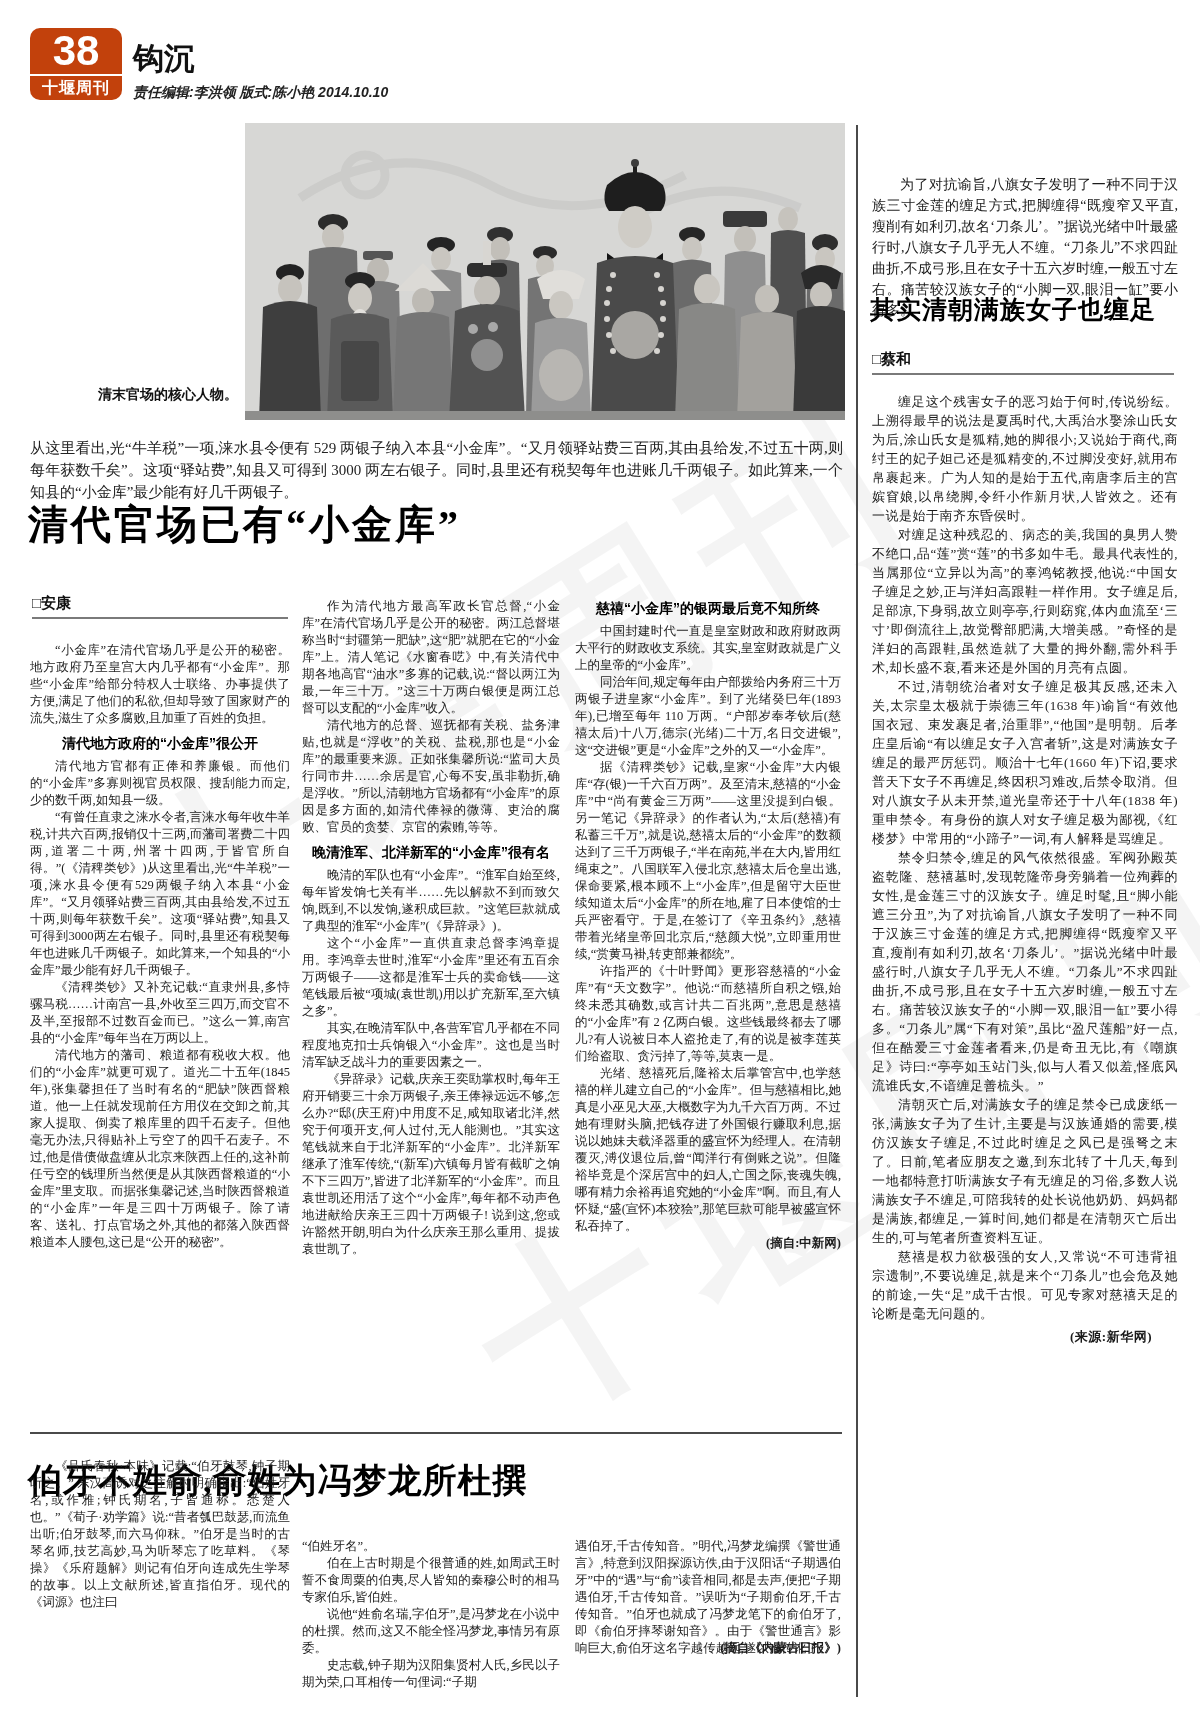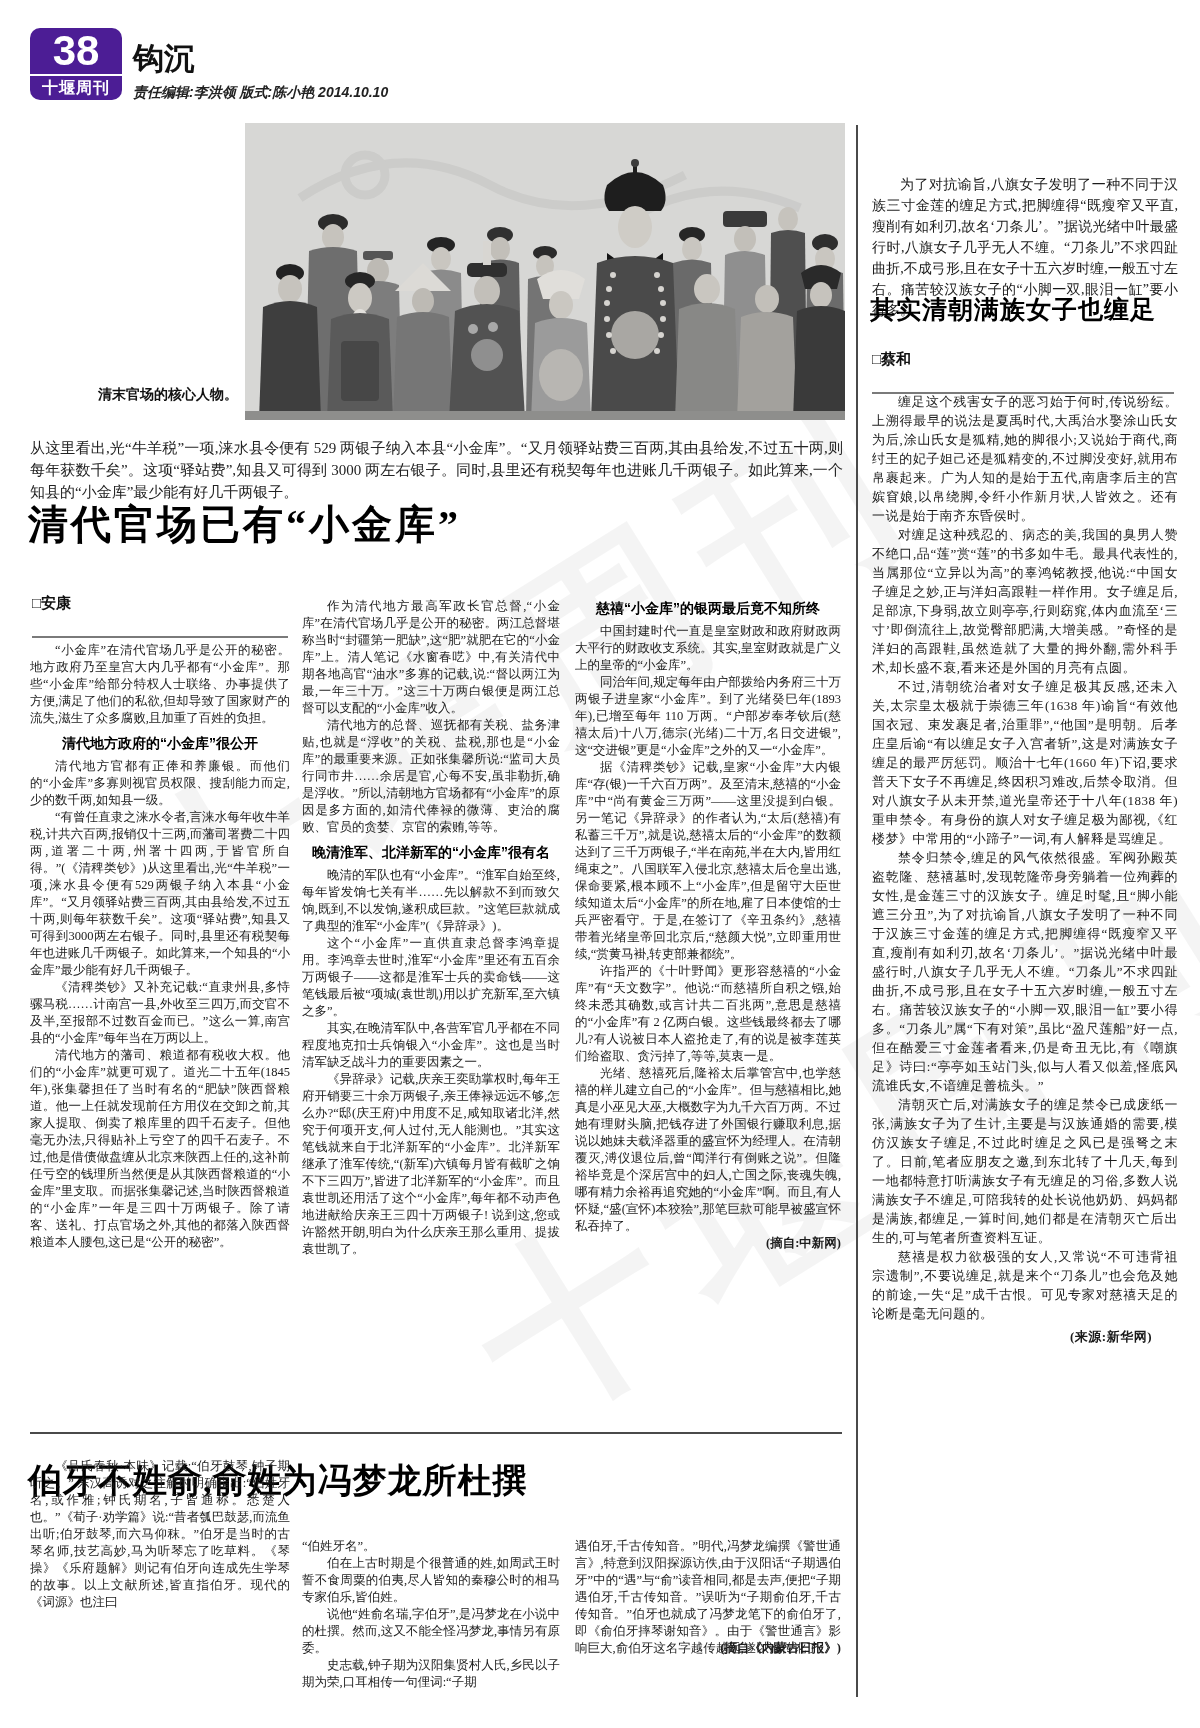--- a/index.html
+++ b/index.html
@@ -4,34 +4,34 @@
 <style>
   html,body{margin:0;padding:0;background:#888;}
   .sheet{position:relative;width:1200px;height:1728px;background:#ffffff;margin:0 auto;
          font-family:"Liberation Serif",serif;color:#1a1a1a;overflow:hidden;}
   .abs{position:absolute;}
   
   .wm{position:absolute;font-family:"Liberation Sans",sans-serif;font-weight:bold;
       color:rgba(0,0,0,0.045);font-size:190px;letter-spacing:28px;white-space:nowrap;
       transform:rotate(-32deg);pointer-events:none;}
   
-  .pagebox{left:30px;top:28px;width:92px;height:72px;background:#4c1d95;border-radius:10px;
+  .pagebox{left:30px;top:28px;width:92px;height:72px;background:#c2410c;border-radius:10px;
            overflow:hidden;text-align:center;font-family:"Liberation Sans",sans-serif;}
   .pagenum{font-size:42px;line-height:46px;font-weight:bold;color:#fff;}
   .masthead{border-top:2px solid #fff;font-size:16px;line-height:23px;font-weight:bold;color:#fff;letter-spacing:1px;}
   .secttitle{left:133px;top:38px;font-size:31px;font-weight:bold;font-family:"Liberation Sans",sans-serif;color:#111;text-align:right;}
   .editline{left:133px;top:84px;font-size:14px;font-weight:bold;font-style:italic;color:#222;
             font-family:"Liberation Sans",sans-serif;text-align:right;}
   
   .photo{left:245px;top:123px;width:600px;height:297px;background:#d7d7d5;}
   .caption{left:35px;top:386px;width:203px;text-align:right;font-weight:bold;font-size:14px;color:#111;}
   
   .lead{left:30px;top:437px;width:813px;font-size:15px;line-height:22px;text-align:justify;color:#222;}
   .maintitle{left:28px;top:497px;font-size:40px;font-weight:bold;letter-spacing:3px;color:#000;}
-  .byline{font-weight:bold;font-size:15px;color:#111;border-bottom:2px solid #7a7a7a;padding-bottom:23px;}
+  .byline{font-weight:bold;font-size:15px;color:#111;border-bottom:2px solid #7a7a7a;padding-bottom:4px;}
   .byl-main{left:32px;top:594px;width:256px;}
   
   .col{font-size:12.5px;line-height:17px;text-align:justify;color:#1c1c1c;overflow:hidden;}
   .col p{margin:0;text-indent:2em;}
   .col p.noindent{text-indent:0;}
   .colhead{margin:8px 0 6px 0;text-align:center;font-size:14px;font-weight:bold;
            font-family:"Liberation Sans",sans-serif;color:#000;}
   .src{text-align:right;font-weight:bold;text-indent:0 !important;}
   .src-pullup{margin-top:-17px !important;padding-left:12px;}
   .c1{left:30px;top:642px;width:260px;height:788px;}

